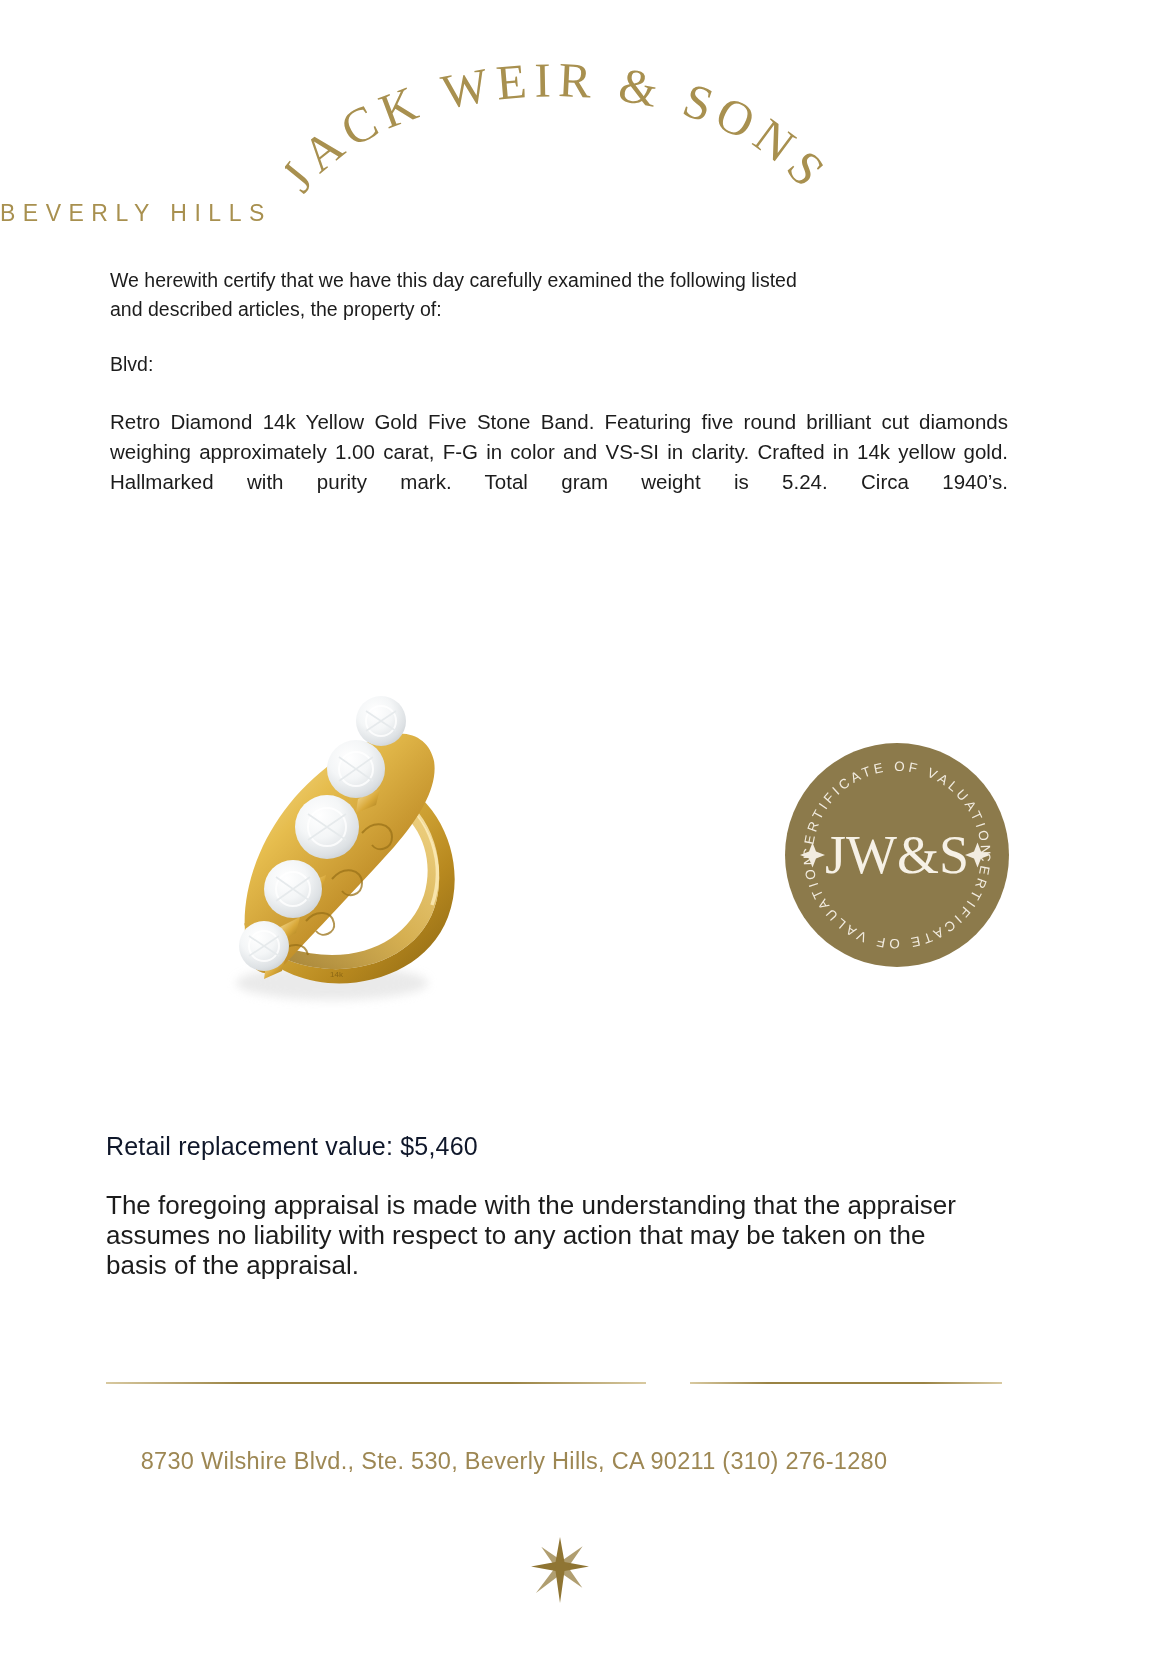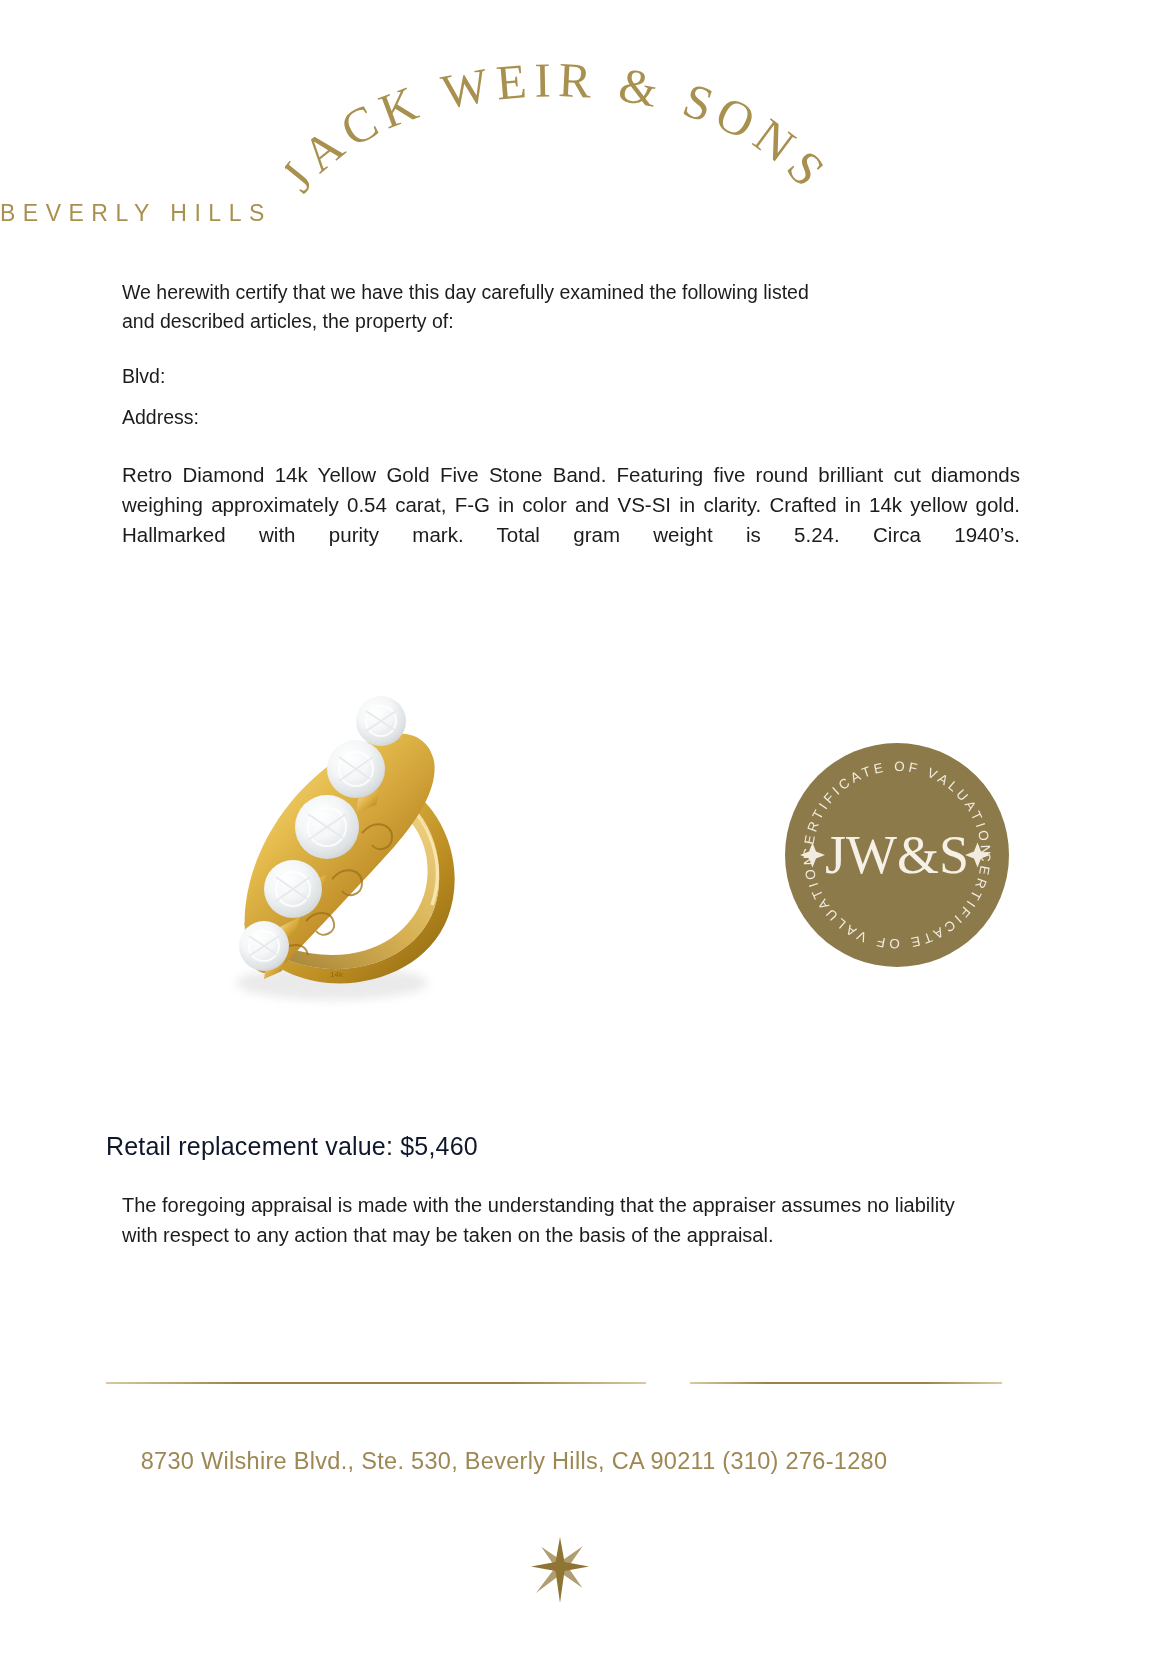--- a/index.html
+++ b/index.html
@@ -53,21 +53,21 @@
   #content {
     position: absolute;
     left: 106px;
     top: 262px;
     width: 900px;
   }
   .para {
     font-size: 19.5px;
     line-height: 29px;
     color: #1c1c1c;
-    margin: 16px;
+    margin: 4px;
   }
   #intro-paragraph { width: 700px; }
   #owner-fields { margin-top: 28px; }
   #owner-fields div { font-size: 19.5px; line-height: 25px; }
 
   #item-description {
     margin-top: 30px;
     text-align: justify;
     font-size: 20.5px;
     line-height: 30px;
@@ -102,24 +102,24 @@
     position: absolute;
     left: 106px;
     top: 1132px;
     font-size: 25px;
     letter-spacing: 0.2px;
     color: #0f172a;
     white-space: nowrap;
   }
   #disclaimer {
     position: absolute;
-    left: 122px;
+    left: 106px;
     top: 1190px;
     width: 850px;
-    font-size: 20px;
+    font-size: 26px;
     line-height: 30px;
     color: #1c1c1c;
   }
 
   
   .sig-rule {
     position: absolute;
     top: 1382px;
     height: 2px;
     background: linear-gradient(to right, #d8c9a0, #9a8344 25%, #9a8344 75%, #d8c9a0);
@@ -161,24 +161,23 @@
   </svg>
 
   <div id="beverly-hills">BEVERLY HILLS</div>
 </div>
 
 <div id="content">
   <p class="para" id="intro-paragraph">We herewith certify that we have this day carefully examined the following listed and described articles, the property of:</p>
 
   <div id="owner-fields">
     <div class="para">Blvd:</div>
-    <div class="para">Address:</div>
   </div>
 
-  <p class="para" id="item-description">Retro Diamond 14k Yellow Gold Five Stone Band. Featuring five round brilliant cut diamonds weighing approximately 0.54 carat, F-G in color and VS-SI in clarity. Crafted in 14k yellow gold. Hallmarked with purity mark. Total gram weight is 5.24. Circa 1940’s.</p>
+  <p class="para" id="item-description">Retro Diamond 14k Yellow Gold Five Stone Band. Featuring five round brilliant cut diamonds weighing approximately 1.00 carat, F-G in color and VS-SI in clarity. Crafted in 14k yellow gold. Hallmarked with purity mark. Total gram weight is 5.24. Circa 1940’s.</p>
 </div>
 
 <svg id="product-photo" viewBox="0 0 300 345" aria-hidden="true">
   <defs>
     <linearGradient id="gShankOuter" x1="0" y1="0" x2="1" y2="1">
       <stop offset="0%" stop-color="#f4d882"></stop>
       <stop offset="35%" stop-color="#e0b544"></stop>
       <stop offset="70%" stop-color="#b8891f"></stop>
       <stop offset="100%" stop-color="#8a6512"></stop>
     </linearGradient>

